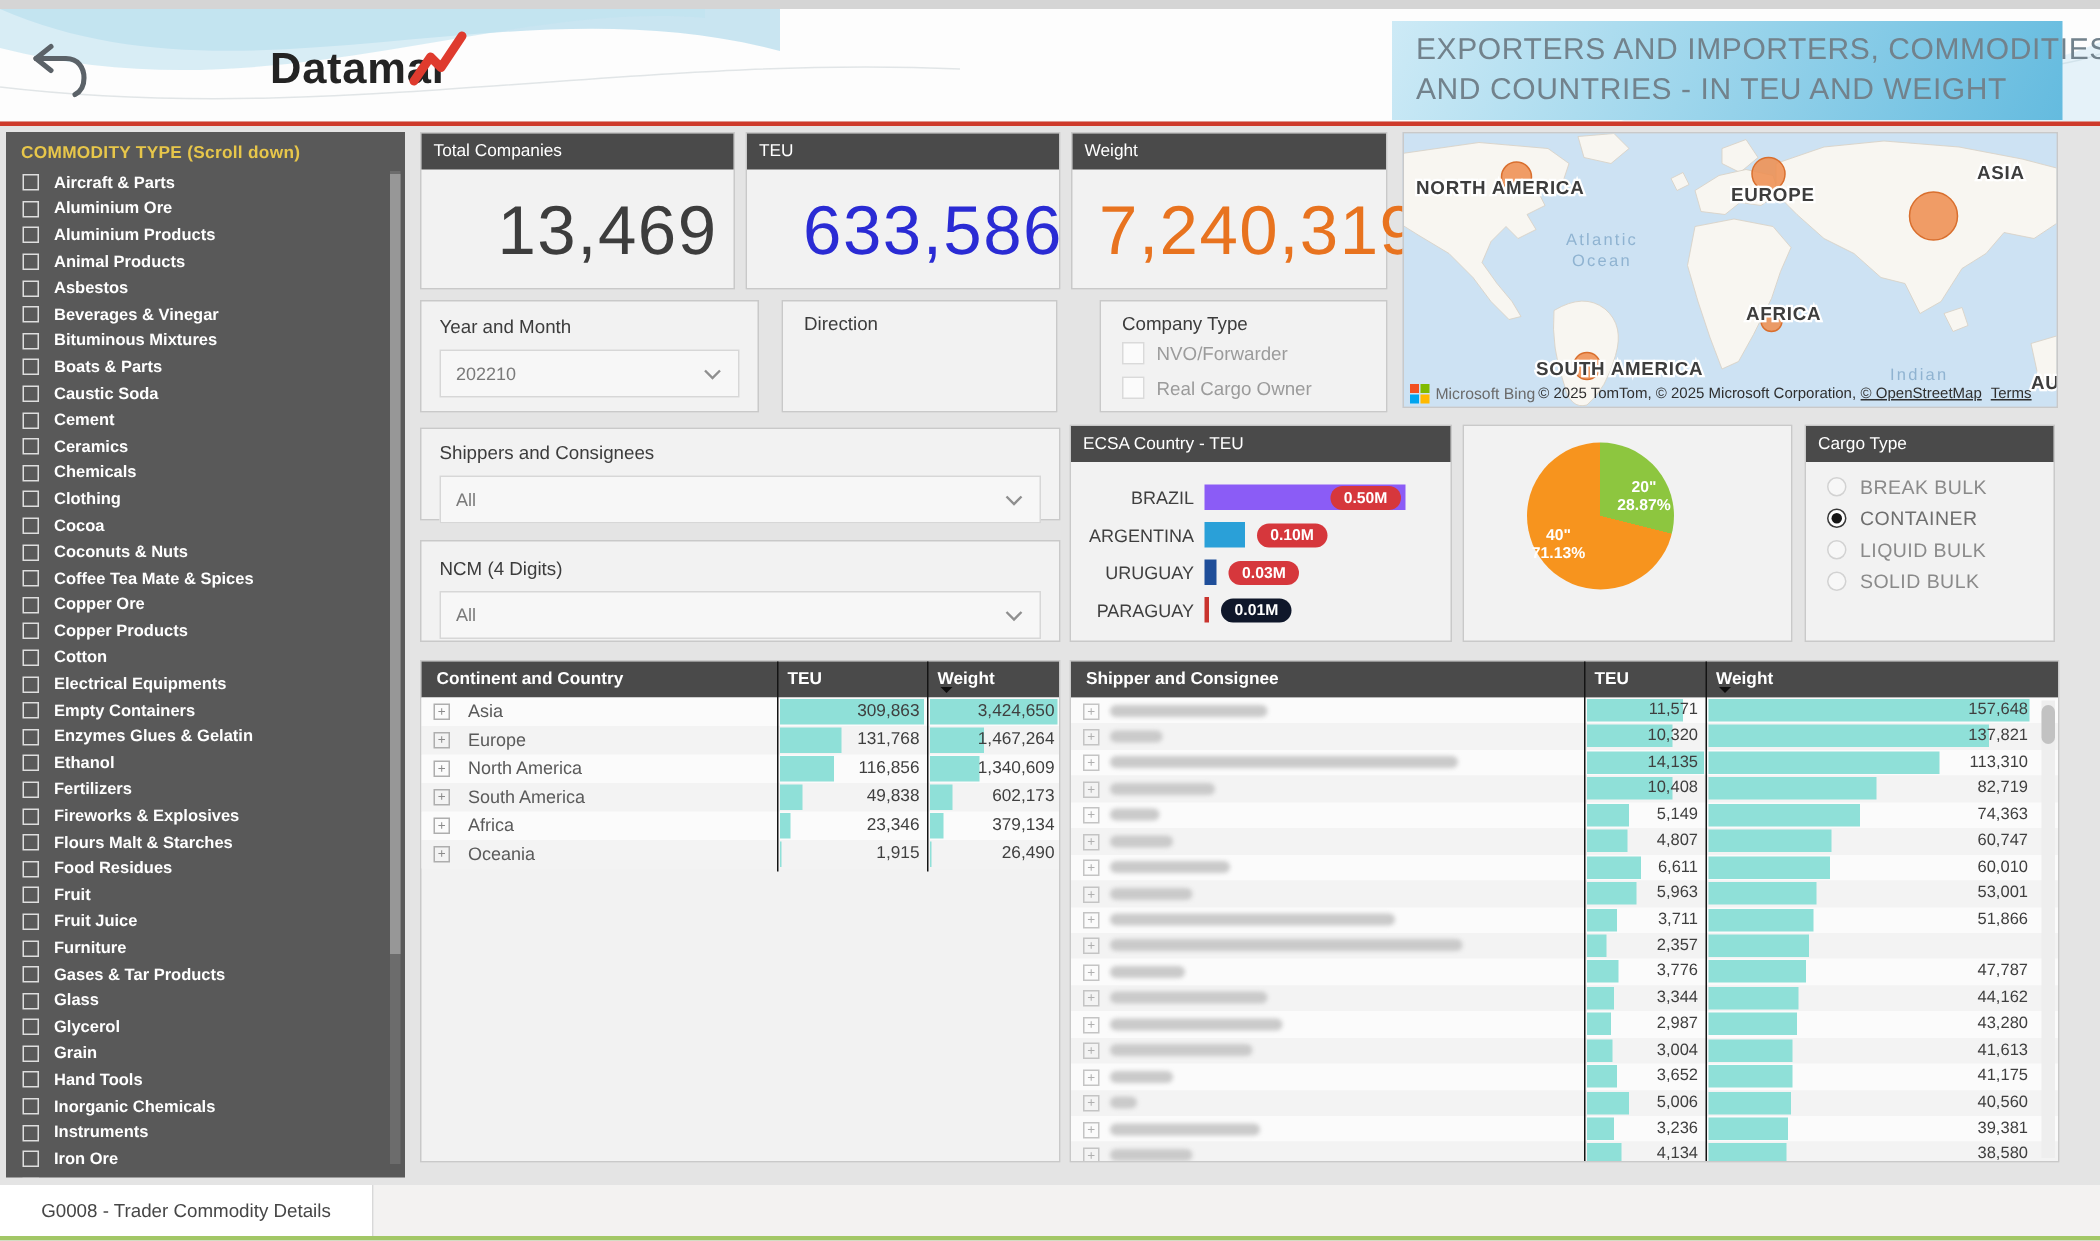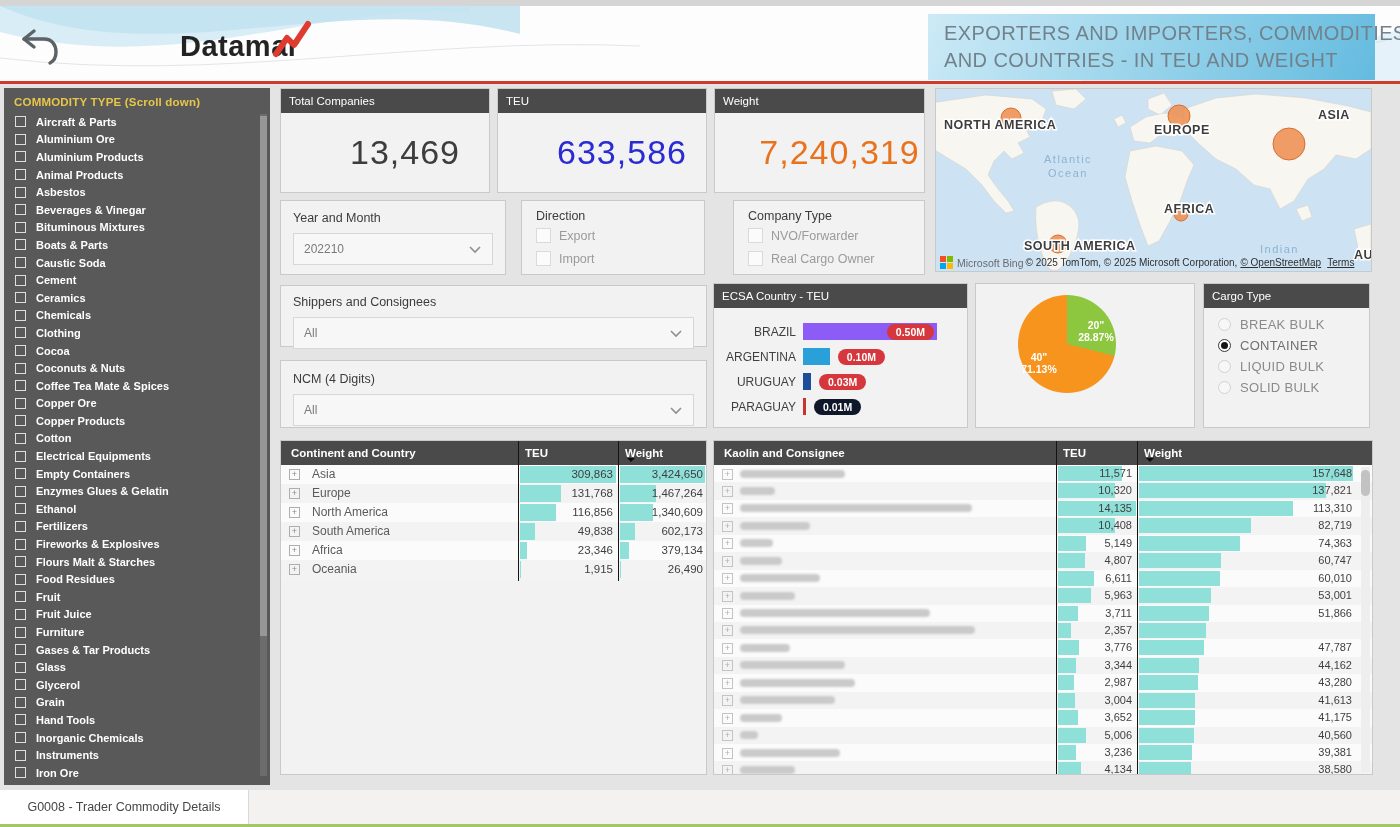--- a/index.html
+++ b/index.html
@@ -27,21 +27,21 @@
   .sidebar-scroll{position:absolute;right:3px;top:26px;width:7px;height:662px;background:#6c6c6c;}
   .sidebar-thumb{position:absolute;left:0;top:2px;width:7px;height:520px;background:#979797;}
   
   .card{position:absolute;background:#f2f2f2;border:1px solid #c9c9c9;box-sizing:border-box;}
   .card-header{height:24px;background:#4a4a4a;color:#fff;font-size:11.5px;display:flex;
                align-items:center;padding-left:8px;box-sizing:border-box;}
   
   .card-total{left:280px;top:88px;width:210px;height:105px;}
   .card-teu{left:497px;top:88px;width:210px;height:105px;}
   .card-weight{left:714px;top:88px;width:211px;height:105px;}
-  .kpi-value{display:flex;align-items:center;justify-content:center;height:79px;font-size:34px;letter-spacing:1px;color:#3d3d3d;padding-left:40px;}
+  .kpi-value{display:flex;align-items:center;justify-content:center;height:79px;font-size:46px;letter-spacing:1px;color:#3d3d3d;padding-left:40px;}
   
   .card-yearmonth{left:280px;top:200px;width:226px;height:75px;padding:10px 12px;}
   .card-direction{left:521px;top:200px;width:184px;height:75px;padding:8px 14px;}
   .card-companytype{left:733px;top:200px;width:192px;height:75px;padding:8px 14px;}
   .flabel{font-size:12.5px;color:#3c3c3c;}
   .select{margin-top:8px;height:30px;background:#f7f7f7;border:1px solid #d7d7d7;display:flex;
           align-items:center;justify-content:space-between;padding:0 10px;color:#7a7a7a;font-size:12px;cursor:pointer;}
   .checkrow{display:flex;align-items:center;gap:8px;height:21px;margin-top:2px;cursor:pointer;}
   .checkbox{width:13px;height:13px;border:1px solid #dadada;background:#fbfbfb;flex:none;}
   .checklabel{font-size:12.5px;color:#9b9b9b;}
@@ -363,30 +363,20 @@
   <div class="flabel">Year and Month</div>
   <div class="select">
     <span>202210</span>
     <svg width="14" height="9">
         <path d="M2 2 L7 7 L12 2" stroke="#8f8f8f" fill="none" stroke-width="1.6"></path>
       </svg>
   </div>
 </div>
 <div class="card card-direction">
   <div class="flabel">Direction</div>
-  <div id="direction-options">
-      <div class="checkrow">
-        <span class="checkbox"></span>
-        <span class="checklabel">Export</span>
-      </div>
-      <div class="checkrow">
-        <span class="checkbox"></span>
-        <span class="checklabel">Import</span>
-      </div>
-    </div>
 </div>
 <div class="card card-companytype">
   <div class="flabel">Company Type</div>
   <div id="company-options">
       <div class="checkrow">
         <span class="checkbox"></span>
         <span class="checklabel">NVO/Forwarder</span>
       </div>
       <div class="checkrow">
         <span class="checkbox"></span>
@@ -540,21 +530,21 @@
         <div class="cellbar" style="left: 339px; top: 1px; height: 17px; width: 0.657483px;"></div>
         <span class="cellnum" style="left: 338px; width: 84px; line-height: 19px;">26,490</span>
       </div>
     </div>
   <div class="vline" style="left:237px;height:140px"></div>
   <div class="vline" style="left:337px;height:140px"></div>
 </div>
 
 <div class="card card-shipper">
   <div class="tbl-header">
-    <span class="hname">Kaolin and Consignee</span>
+    <span class="hname">Shipper and Consignee</span>
     <span class="hcol" style="left:349px">TEU</span>
     <span class="hcol" style="left:430px">Weight</span>
     <span class="sort" style="left:432px"></span>
   </div>
   <div id="ship-rows" style="overflow:hidden;height:309px">
       <div class="trow odd" style="height: 17.45px; font-size: 11px;">
         <span class="exp" style="top: 3.5px; border-color: rgb(196, 196, 196); color: rgb(176, 176, 176);">+</span>
         <span class="blur" style="width: 105px;"></span>
         <div class="cellbar" style="left: 344px; top: 1px; height: 15px; width: 63.8513px;"></div>
         <span class="cellnum" style="left: 343px; width: 75px; line-height: 17.45px;">11,571</span>

